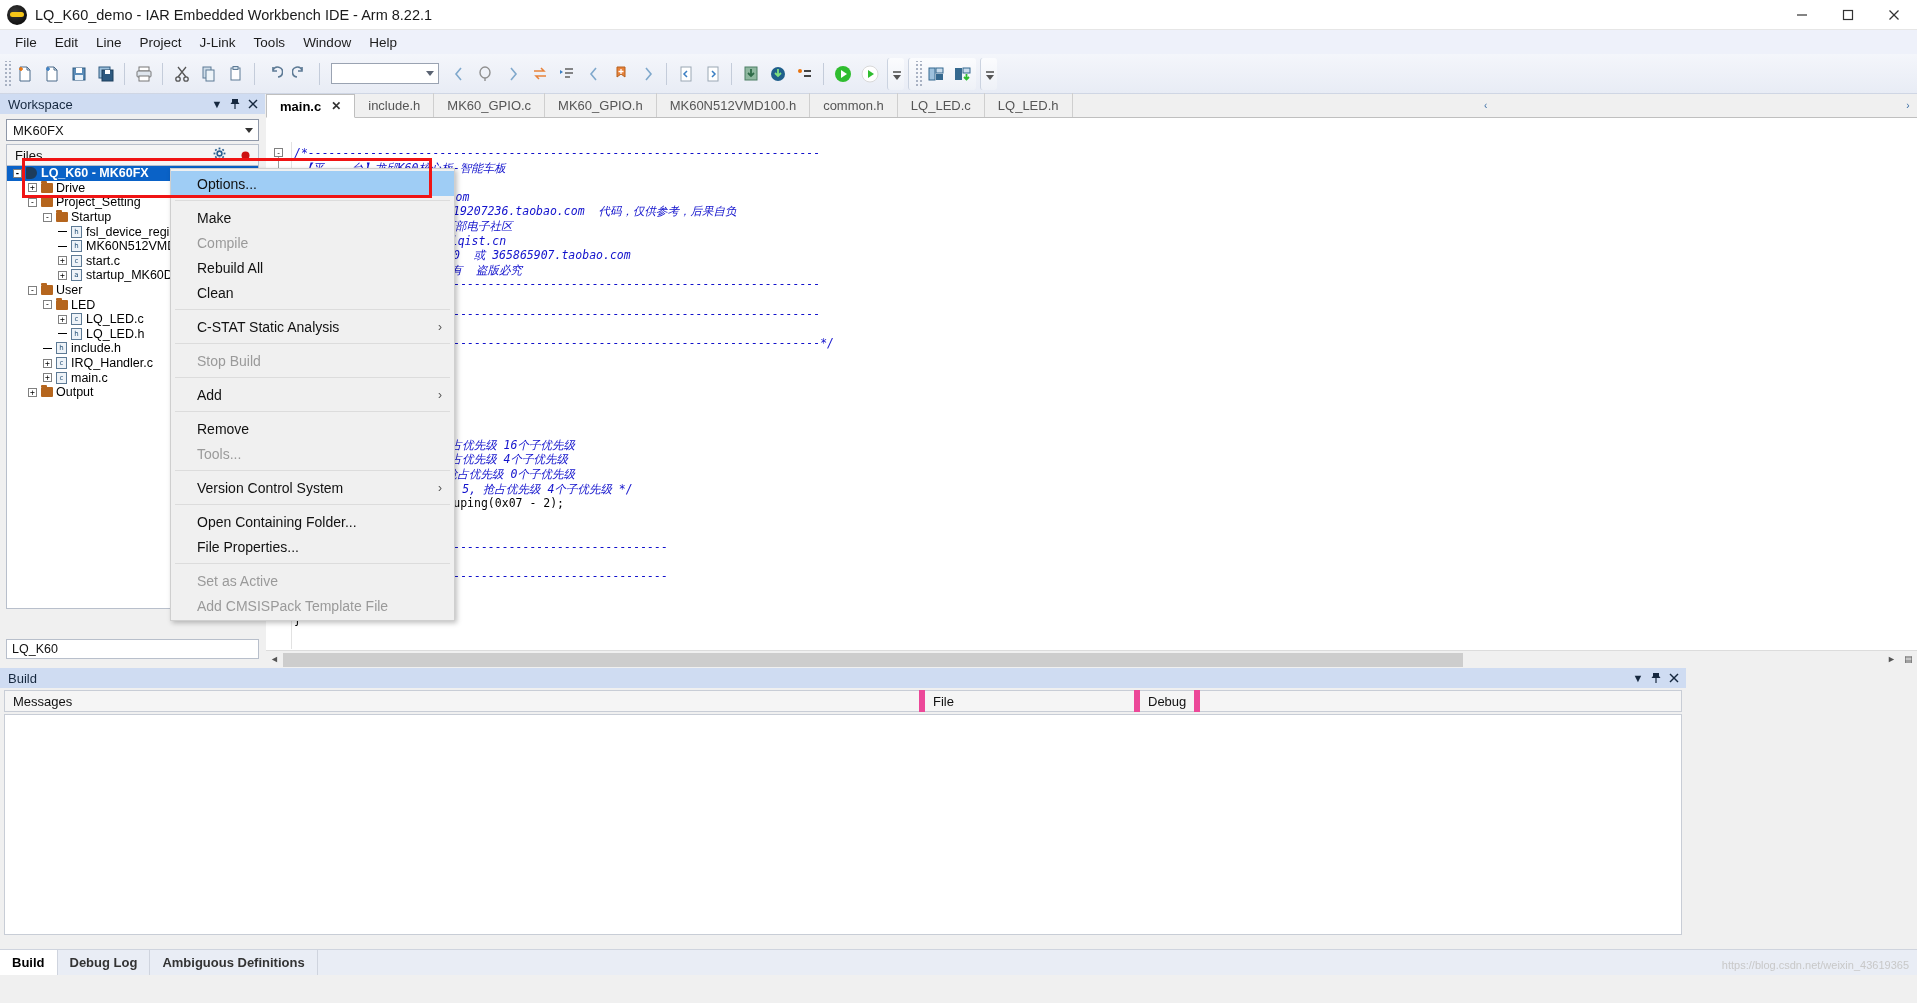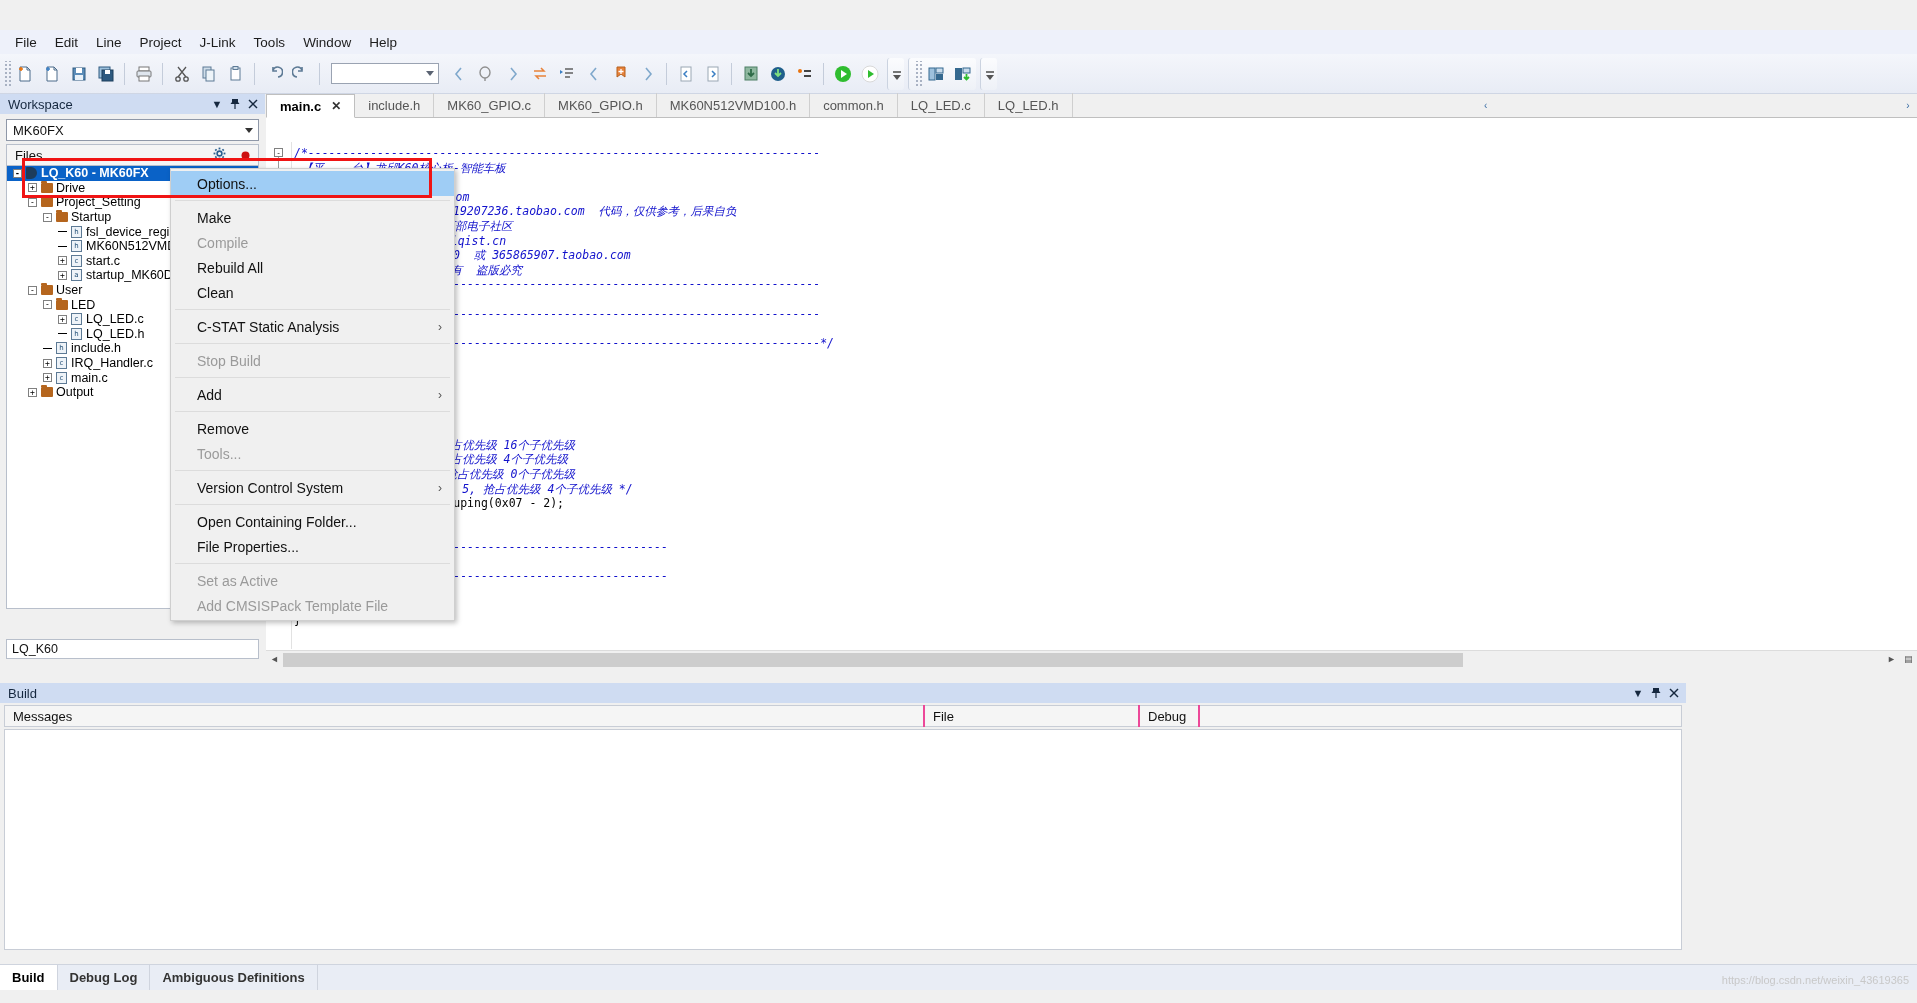--- a/index.html
+++ b/index.html
@@ -226,33 +226,32 @@
     width: 17px; height: 17px; display: flex; align-items: center; justify-content: center;
     color: #555; font-size: 9px;
   }
   .hs-track { flex: 1; height: 15px; background: #f0f0f0; position: relative; }
   .hs-thumb { position: absolute; left: 0; top: 1px; width: 1180px; height: 14px; background: #cdcdcd; }
 
   
   .build-panel {
     position: absolute; left: 0; top: 668px; width: 1686px; height: 307px;
     background: #f0f0f0;
-    margin-top: 15px;
   }
   .build-header {
     height: 20px; background: #cfdcf2; display: flex; align-items: center;
     padding: 0 4px 0 8px; font-size: 13px; color: #16283f;
   }
   .build-header .spacer { margin-left: auto; }
   .build-cols {
     height: 22px; background: #f5f5f5; border-bottom: 1px solid #cfcfcf;
     display: flex; align-items: center; font-size: 13px; color: #111;
     margin: 2px 4px 0 4px; border: 1px solid #c8cdd6;
   }
-  .bcol { height: 22px; display: flex; align-items: center; padding-left: 8px; border-right: 2px solid #ec4899; }
+  .bcol { height: 22px; display: flex; align-items: center; padding-left: 8px; border-right: 6px solid #ec4899; }
   .build-body {
     position: absolute; left: 4px; right: 4px; top: 46px; bottom: 40px;
     background: #fff; border: 1px solid #c8cdd6;
   }
   .bottom-tabs {
     position: absolute; left: 0; bottom: 0; width: 1917px; height: 26px;
     background: #e9edf5; display: flex; align-items: flex-end;
     border-top: 1px solid #cfd4de;
   }
   .btab {
@@ -287,20 +286,42 @@
   .redbox {
     position: absolute; left: 22px; top: 158px; width: 410px; height: 40px;
     border: 3px solid #f01414; z-index: 60; pointer-events: none;
   }
 </style>
 </head>
 <body>
 
 <div id="app">
 
+  <div class="titlebar">
+    <div class="title-icon"></div>
+    <div class="title-text">LQ_K60_demo - IAR Embedded Workbench IDE - Arm 8.22.1</div>
+    <div class="win-buttons">
+      <div class="win-btn">
+        <svg width="12" height="12" viewBox="0 0 12 12">
+            <line x1="1" y1="6" x2="11" y2="6" stroke="#333" stroke-width="1.2"></line>
+          </svg>
+      </div>
+      <div class="win-btn">
+        <svg width="12" height="12" viewBox="0 0 12 12">
+            <rect x="1.5" y="1.5" width="9" height="9" fill="none" stroke="#333" stroke-width="1.2"></rect>
+          </svg>
+      </div>
+      <div class="win-btn close">
+        <svg width="12" height="12" viewBox="0 0 12 12">
+            <line x1="1.5" y1="1.5" x2="10.5" y2="10.5" stroke="#333" stroke-width="1.3"></line>
+            <line x1="10.5" y1="1.5" x2="1.5" y2="10.5" stroke="#333" stroke-width="1.3"></line>
+          </svg>
+      </div>
+    </div>
+  </div>
 
   <div class="menubar">
     <div class="menu-item">File</div>
     <div class="menu-item">Edit</div>
     <div class="menu-item">Line</div>
     <div class="menu-item">Project</div>
     <div class="menu-item">J-Link</div>
     <div class="menu-item">Tools</div>
     <div class="menu-item">Window</div>
     <div class="menu-item">Help</div>

